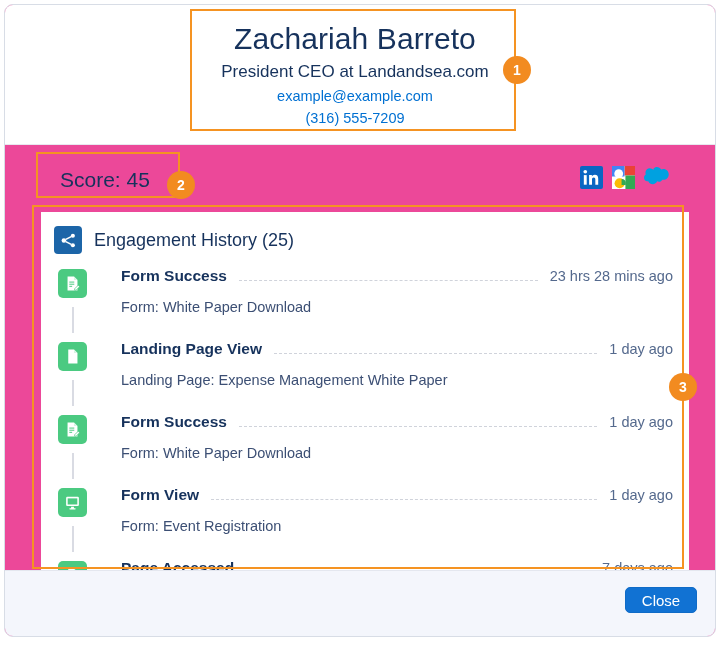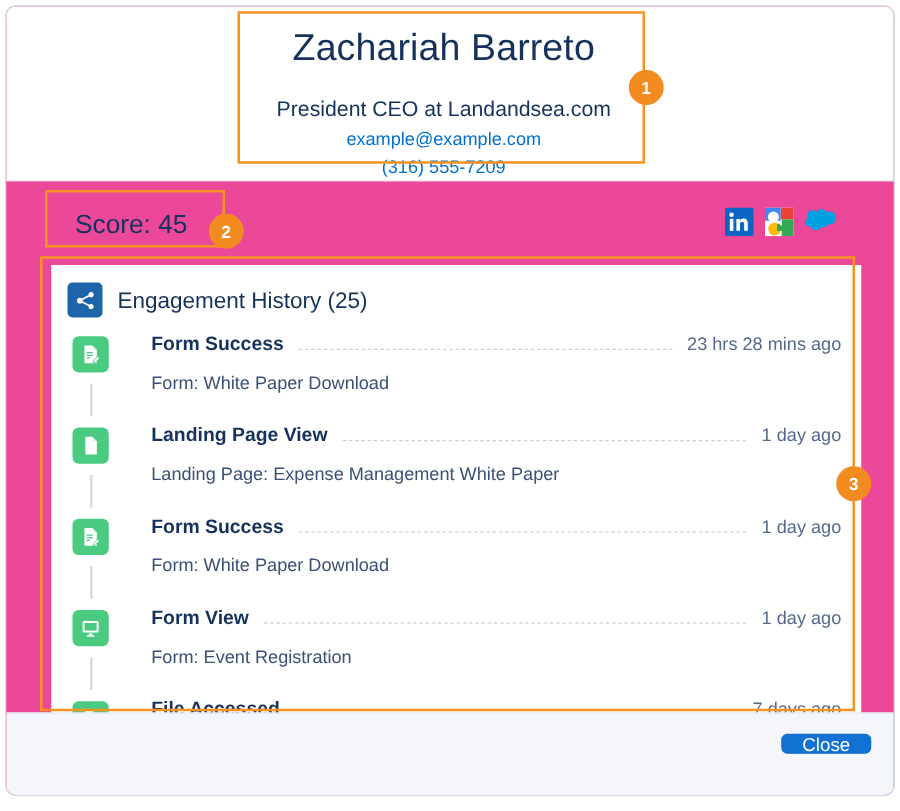--- a/index.html
+++ b/index.html
@@ -56,21 +56,21 @@
     font-size: 30px;
     color: #16325c;
     font-weight: 400;
     line-height: 36px;
     letter-spacing: .1px;
   }
   .person-title {
     font-size: 17px;
     color: #16325c;
     line-height: 26px;
-    margin-top: 18px;
+    margin-top: 2px;
   }
   .person-email, .person-phone {
     font-size: 14.5px;
     color: #0070d2;
     line-height: 22px;
   }
   .person-email { text-decoration: none; }
   .person-phone { text-decoration: none; }
 
   
@@ -210,21 +210,21 @@
     height: 66px;
     background: #f4f6fc;
     border-top: 1px solid #e4e7ef;
     box-sizing: border-box;
   }
   .close-button {
     position: absolute;
     right: 18px;
     top: 16px;
     width: 72px;
-    height: 16px;
+    height: 26px;
     background: #1172d3;
     border: 1px solid #0f6bc7;
     border-radius: 5px;
     color: #ffffff;
     font-size: 15px;
     font-family: "Liberation Sans", sans-serif;
     cursor: pointer;
     padding: 0;
   }
 
@@ -392,21 +392,21 @@
         </div>
 
         <div class="tl-item">
           <span class="tl-icon">
             <svg viewBox="0 0 24 24" width="17" height="17">
               <path d="M6 2h8l5 5v15H6z" fill="#ffffff"></path>
               <path d="M14 2l5 5h-5z" fill="#d6f5e3"></path>
             </svg>
           </span>
           <div class="tl-top">
-            <span class="tl-type">File Accessed</span>
+            <span class="tl-type">Page Accessed</span>
             <span class="tl-dots"></span>
             <span class="tl-time">7 days ago</span>
           </div>
         </div>
 
       </div>
     </div>
 
     <div class="modal-footer">
       <button class="close-button">Close</button>

